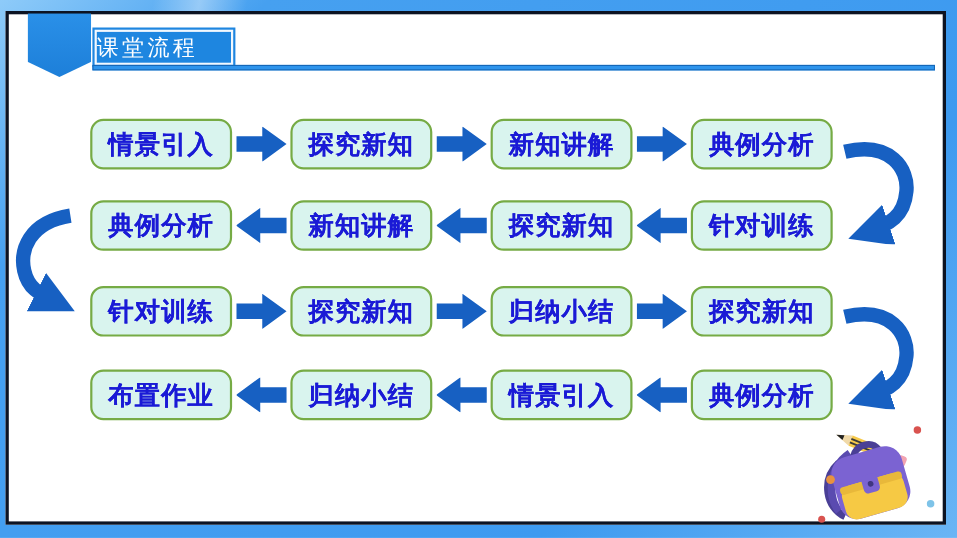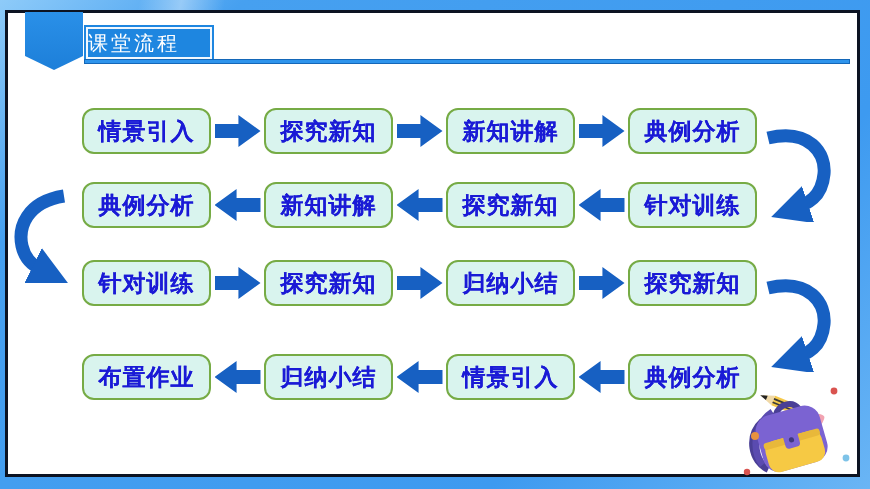--- a/index.html
+++ b/index.html
@@ -86,21 +86,21 @@
   <div class="frow" style="top:260px;">
     <div class="fbox">针对训练</div>
     <div class="barrow right"></div>
     <div class="fbox">探究新知</div>
     <div class="barrow right"></div>
     <div class="fbox">归纳小结</div>
     <div class="barrow right"></div>
     <div class="fbox">探究新知</div>
   </div>
 
-  <div class="frow" style="top:354px;">
+  <div class="frow" style="top:336px;">
     <div class="fbox">布置作业</div>
     <div class="barrow left"></div>
     <div class="fbox">归纳小结</div>
     <div class="barrow left"></div>
     <div class="fbox">情景引入</div>
     <div class="barrow left"></div>
     <div class="fbox">典例分析</div>
   </div>
 
   <svg class="connector" style="left:758px;top:126px;" width="76" height="96" viewBox="0 0 76 96">

